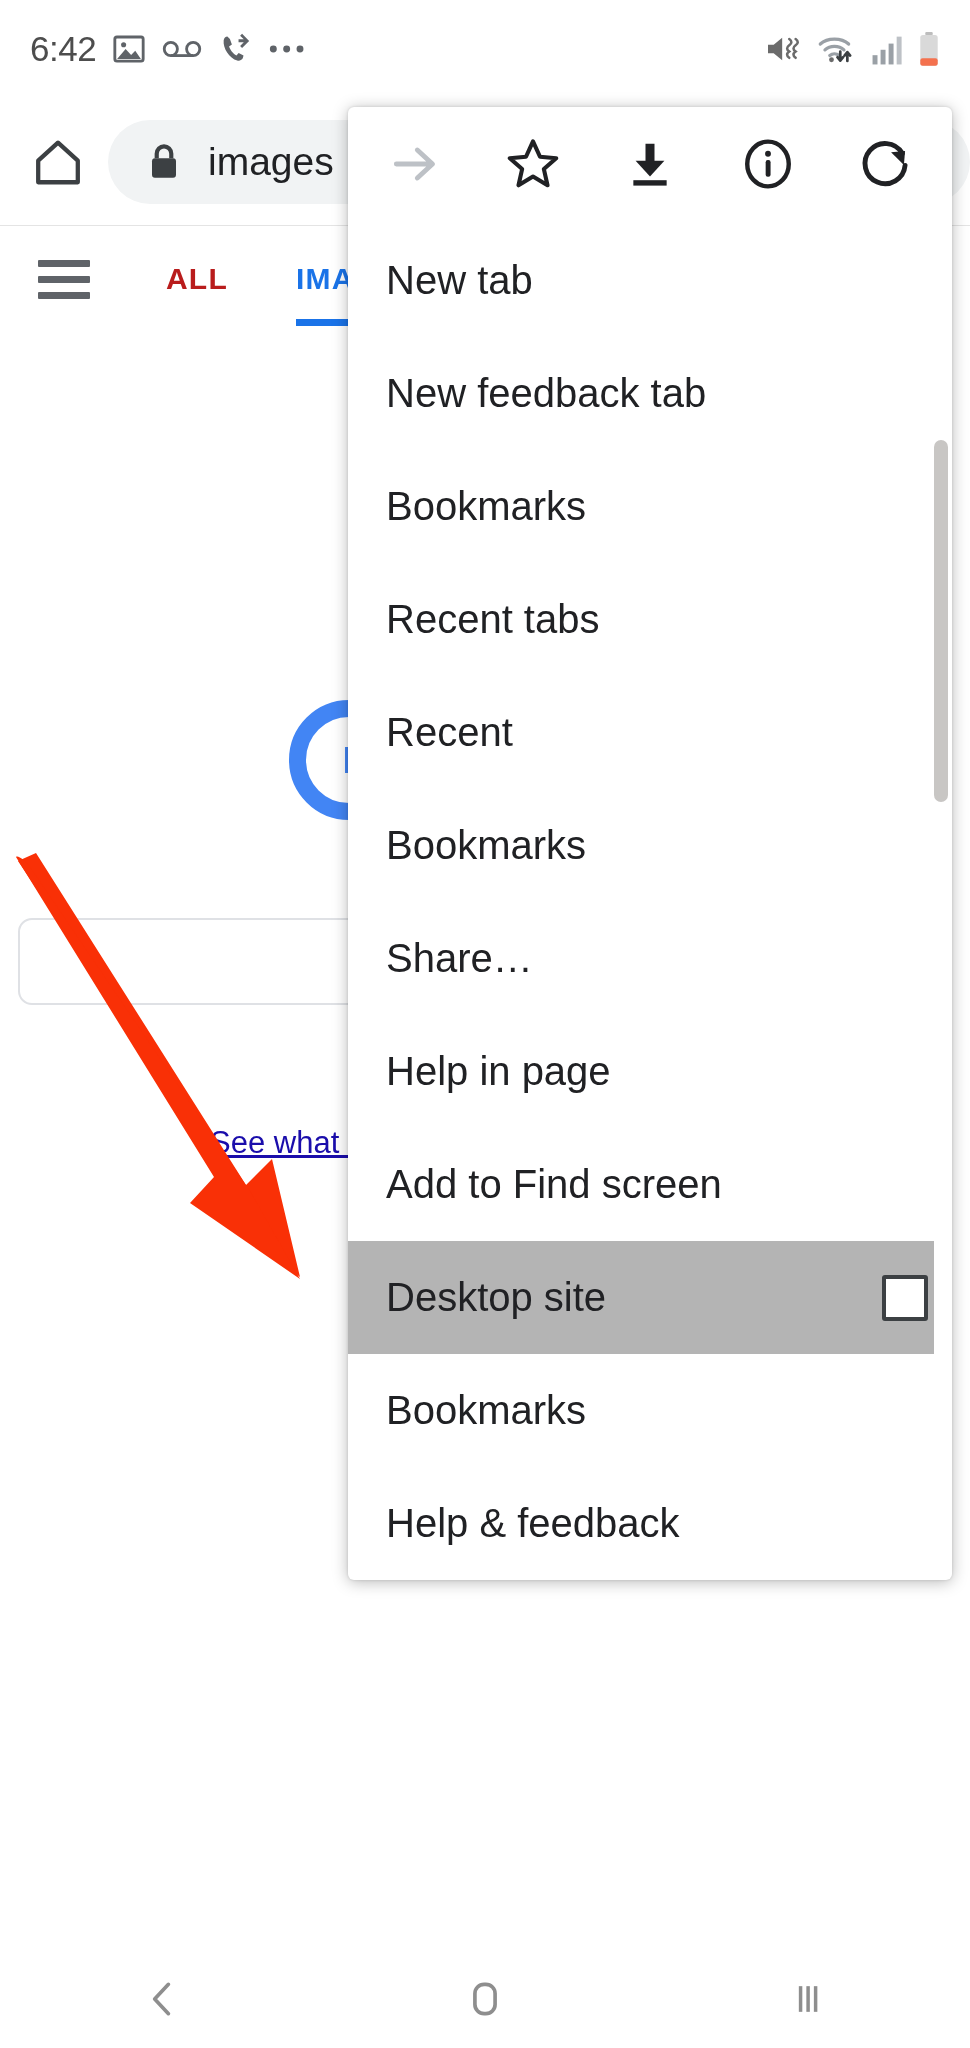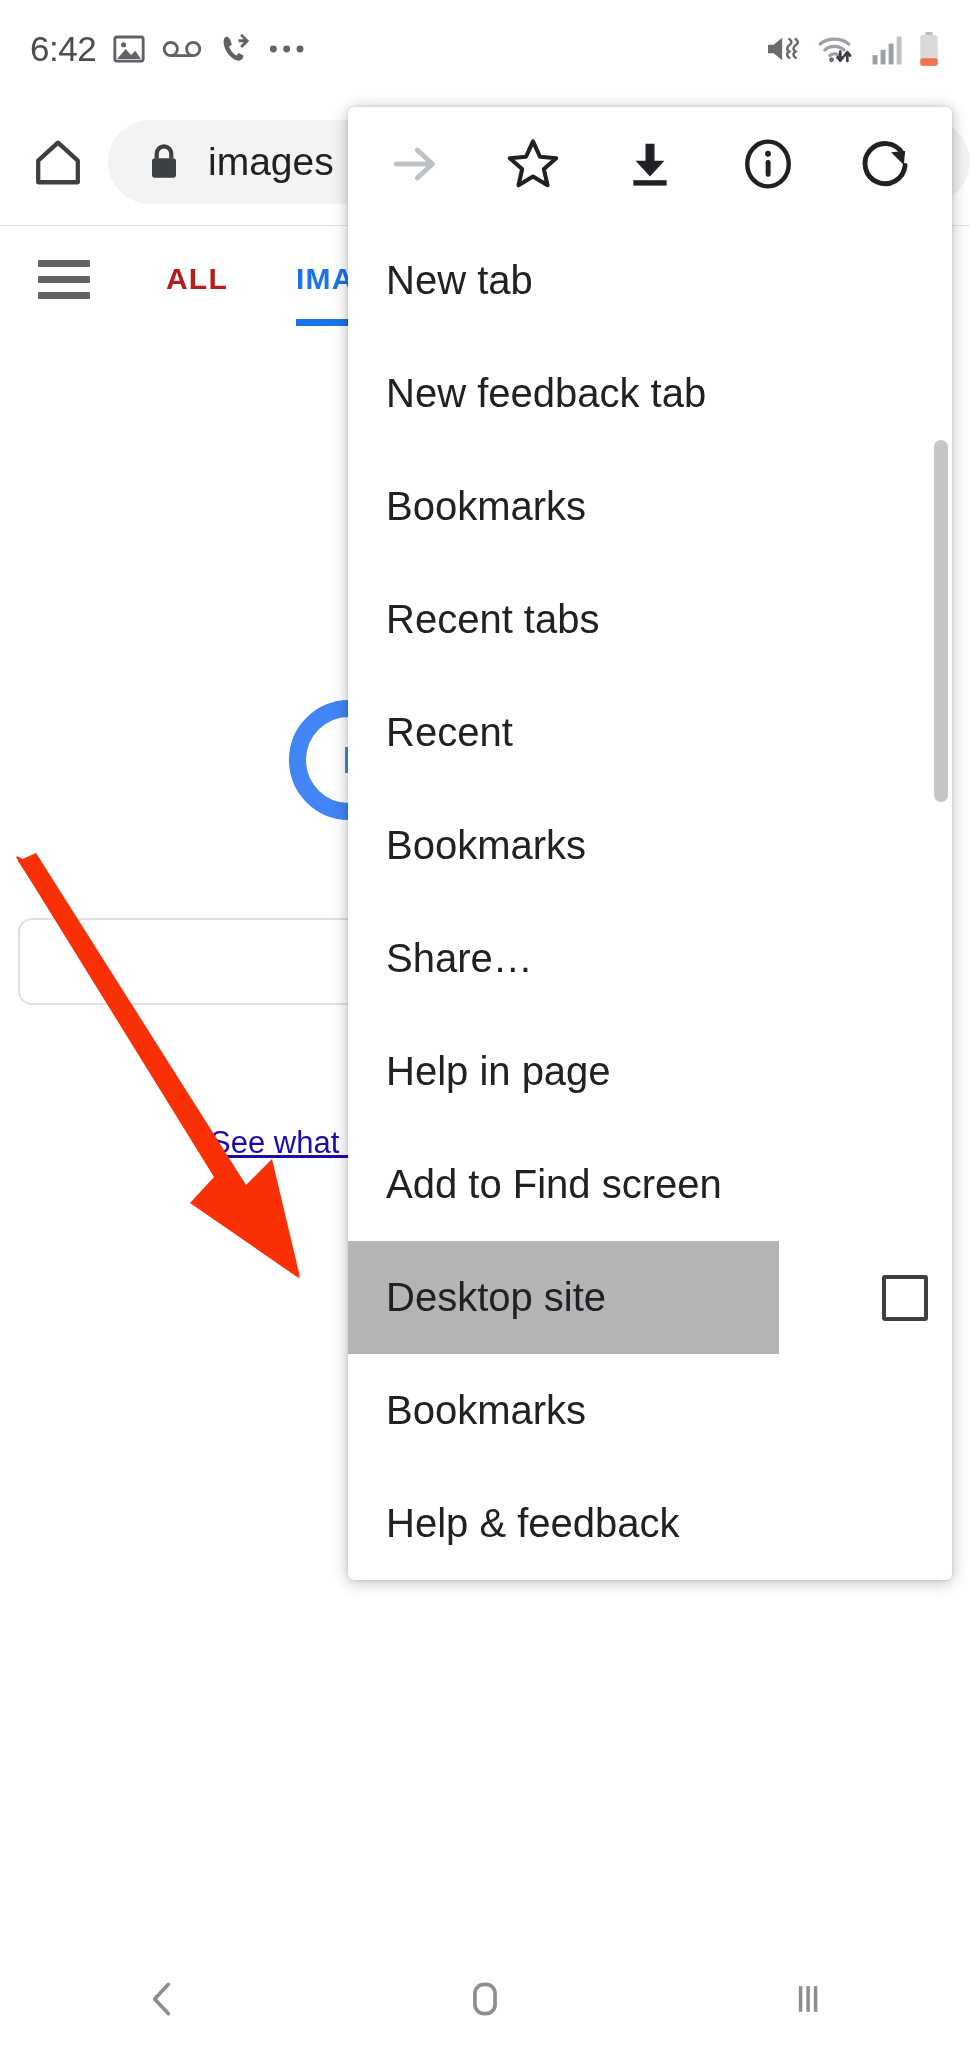--- a/index.html
+++ b/index.html
@@ -167,21 +167,21 @@
     display: flex; align-items: center;
     padding-left: 38px;
     position: relative;
   }
   .menu-item-label {
     font-size: 40px; color: #202124;
     white-space: nowrap;
   }
   .menu-item.highlighted {
     background: #b4b4b4;
-    width: 431px;
+    width: 586px;
   }
   .menu-checkbox {
     position: absolute;
     left: 534px; top: 50%;
     transform: translateY(-50%);
     width: 46px; height: 46px;
     border: 4px solid #3c4043;
     border-radius: 3px;
     background: #ffffff;
   }

